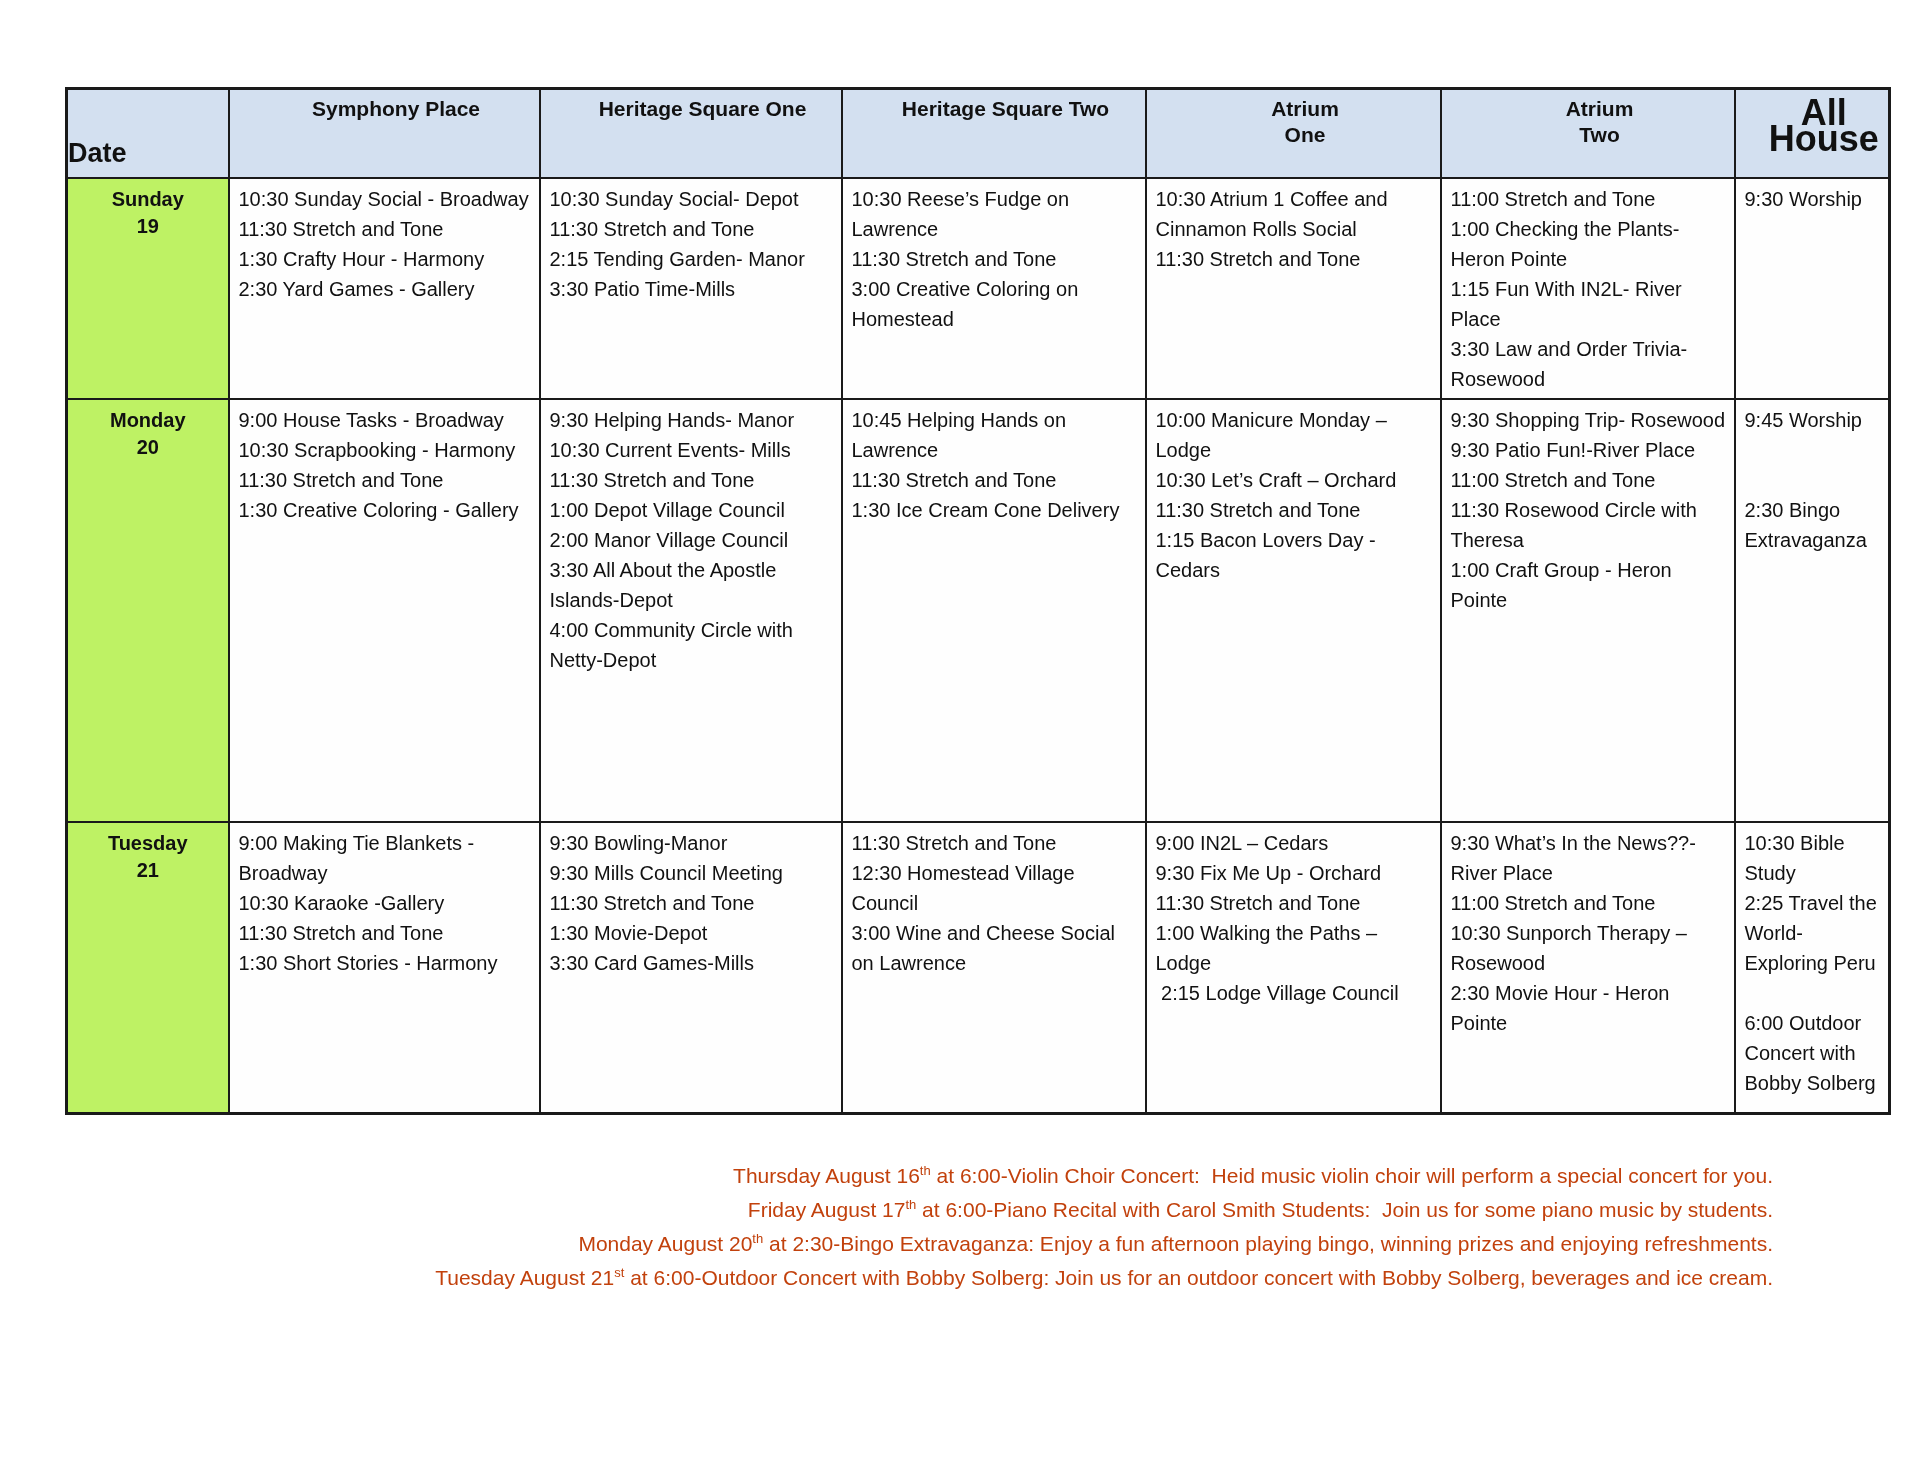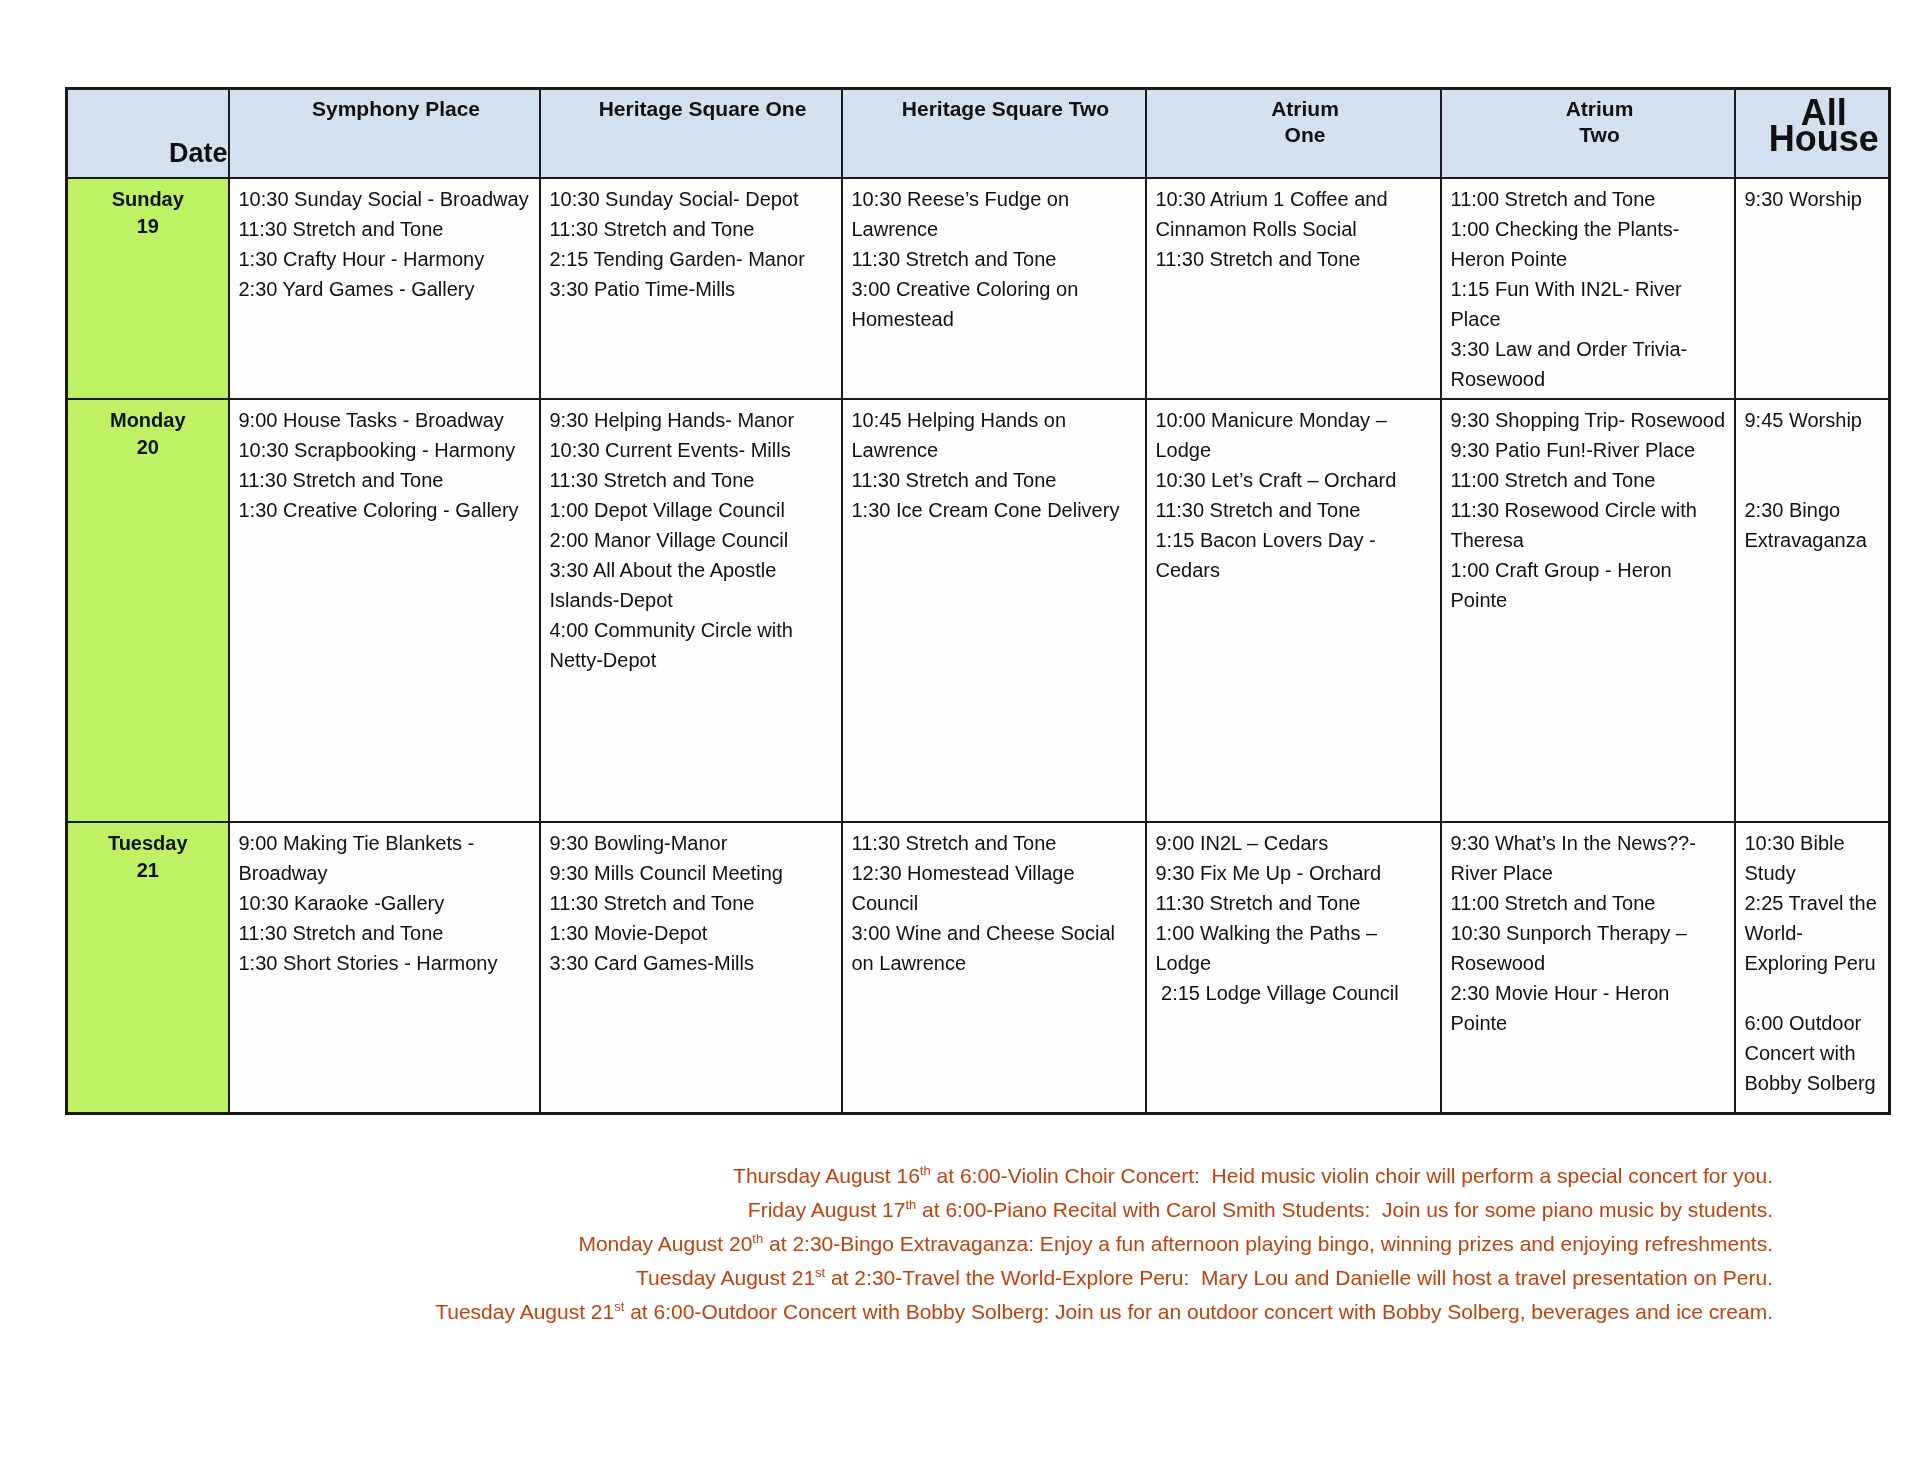--- a/index.html
+++ b/index.html
@@ -37,21 +37,21 @@
     text-align: center;
     font-weight: bold;
     font-size: 21px;
     line-height: 26px;
     padding-top: 6px;
   }
   th.col-head .hline { display: block; white-space: pre-wrap; padding-left: 24px; }
   th.head-date {
     background: #d3e0f0;
     vertical-align: bottom;
-    text-align: right;
+    text-align: left;
     font-weight: bold;
     font-size: 27px;
     padding-bottom: 8px;
   }
   th.head-allhouse { font-size: 36px; padding-top: 10px; }
 
   th.date-cell {
     background: #bef264;
     vertical-align: top;
     text-align: center;
@@ -300,20 +300,17 @@
     <div class="note">
       <span>Thursday August 16</span><sup>th</sup><span> at 6:00-Violin Choir Concert:  Heid music violin choir will perform a special concert for you.</span>
     </div>
     <div class="note">
       <span>Friday August 17</span><sup>th</sup><span> at 6:00-Piano Recital with Carol Smith Students:  Join us for some piano music by students.</span>
     </div>
     <div class="note">
       <span>Monday August 20</span><sup>th</sup><span> at 2:30-Bingo Extravaganza: Enjoy a fun afternoon playing bingo, winning prizes and enjoying refreshments.</span>
     </div>
     <div class="note">
-      <span>Tuesday August 21</span><sup>st</sup><span> at 2:30-Travel the World-Explore Peru:  Mary Lou and Danielle will host a travel presentation on Peru.</span>
-    </div>
-    <div class="note">
       <span>Tuesday August 21</span><sup>st</sup><span> at 6:00-Outdoor Concert with Bobby Solberg: Join us for an outdoor concert with Bobby Solberg, beverages and ice cream.</span>
     </div>
   </div>
 
 </div>
 
 </body></html>

